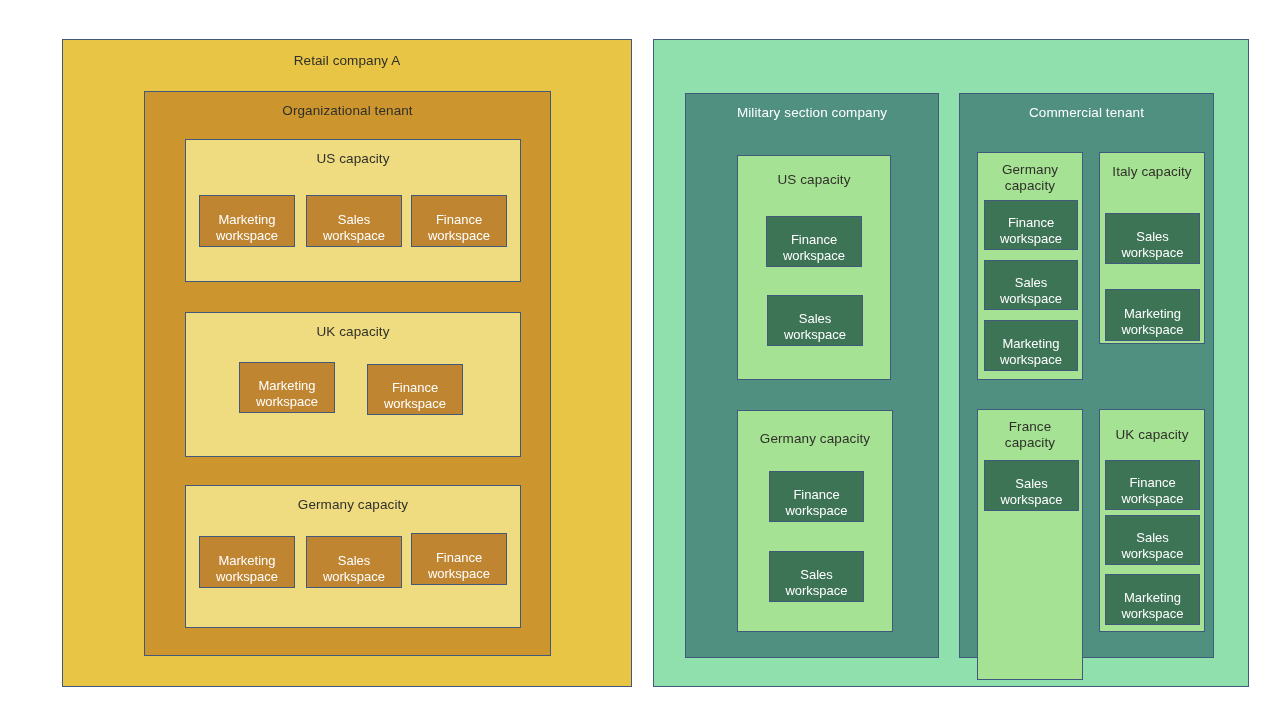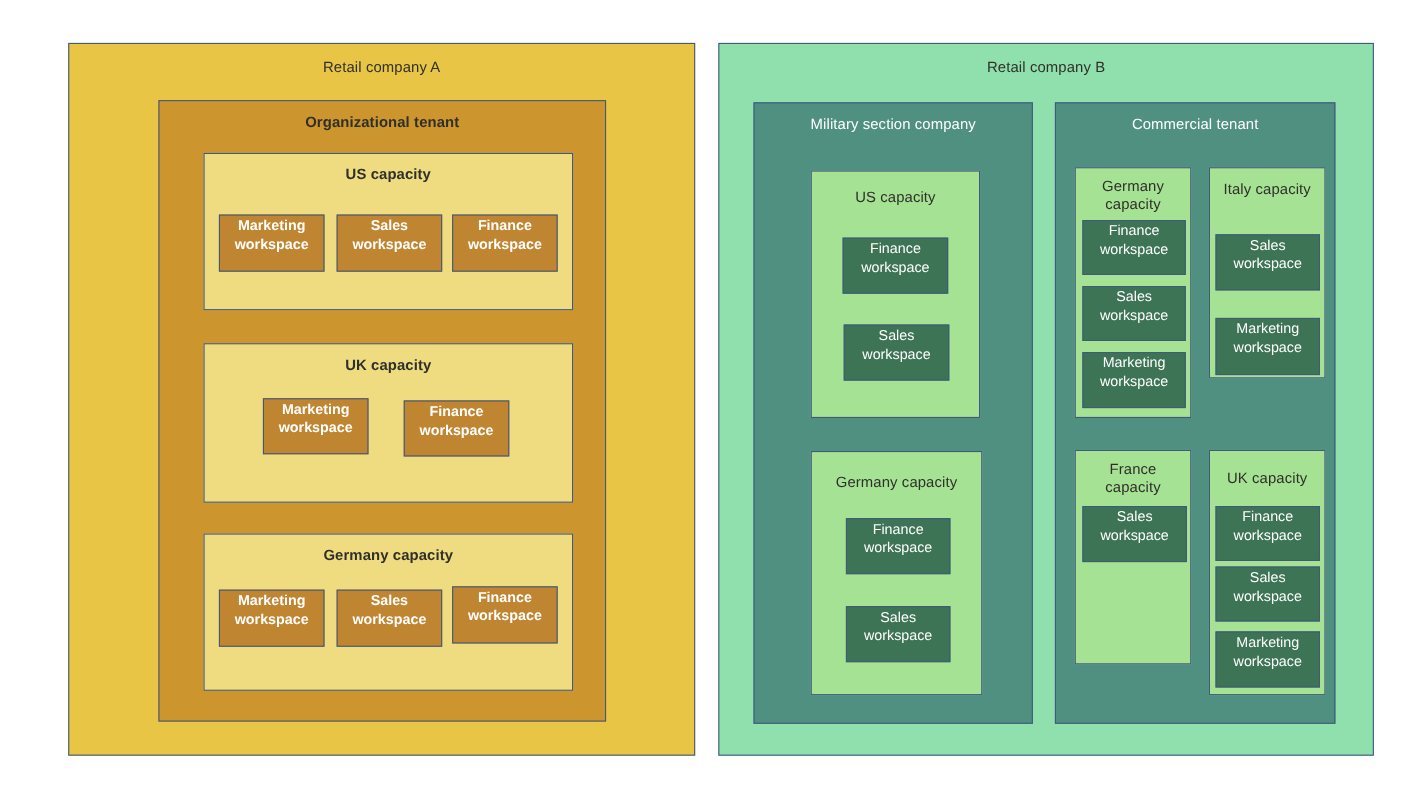--- a/index.html
+++ b/index.html
@@ -21,36 +21,36 @@
   .light { color:var(--label-light,#ffffff); }
   .company-a  { background:var(--company-a-bg,#e8c544); }
   .tenant-a   { background:var(--tenant-a-bg,#cc952d); }
   .capacity-a { background:var(--capacity-a-bg,#f0dc80); }
   .workspace-a{ background:var(--workspace-a-bg,#bf8531); }
   .company-b  { background:var(--company-b-bg,#8fe0ad); }
   .tenant-b   { background:var(--tenant-b-bg,#4f9080); }
   .capacity-b { background:var(--capacity-b-bg,#a5e294); }
   .workspace-b{ background:var(--workspace-b-bg,#3d7455); }
   .workspace {
-    display:flex; align-items:flex-start; justify-content:center;
+    display:flex; align-items:flex-end; justify-content:center;
     text-align:center; font-size:13px; line-height:1.28; padding:1px 2px;
   }
   .pad-13 { padding-top:13px; }
   .pad-11 { padding-top:11px; }
   .narrow-label { width:70px; margin:0 auto; }
 </style>
 </head>
 <body>
 
 <div class="canvas">
 
   <div class="box company-a" style="left:62px; top:39px; width:570px; height:648px;">
     <span class="title dark pad-13">Retail company A</span>
 
-    <div class="box tenant-a" style="left:81px; top:51px; width:407px; height:565px;font-weight:bold;">
+    <div class="box tenant-a" style="left:81px; top:51px; width:407px; height:565px;">
       <span class="title dark pad-11">Organizational tenant</span>
 
       <div class="box capacity-a" style="left:40px; top:47px; width:336px; height:143px;">
         <span class="title dark pad-11">US capacity</span>
         <div class="box workspace-a workspace light" style="left:13px; top:55px; width:96px; height:52px;">
           <span>Marketing workspace</span>
         </div>
         <div class="box workspace-a workspace light" style="left:120px; top:55px; width:96px; height:52px;">
           <span>Sales workspace</span>
         </div>
@@ -78,21 +78,20 @@
           <span>Sales workspace</span>
         </div>
         <div class="box workspace-a workspace light" style="left:225px; top:47px; width:96px; height:52px;">
           <span>Finance workspace</span>
         </div>
       </div>
     </div>
   </div>
 
   <div class="box company-b" style="left:653px; top:39px; width:596px; height:648px;">
-    <span class="title dark pad-13">Retail company B</span>
 
     <div class="box tenant-b" style="left:31px; top:53px; width:254px; height:565px;">
       <span class="title light pad-11">Military section company</span>
 
       <div class="box capacity-b" style="left:51px; top:61px; width:154px; height:225px;">
         <span class="title dark" style="padding-top:16px;">US capacity</span>
         <div class="box workspace-b workspace light" style="left:28px; top:60px; width:96px; height:51px;">
           <span>Finance workspace</span>
         </div>
         <div class="box workspace-b workspace light" style="left:29px; top:139px; width:96px; height:51px;">
@@ -130,21 +129,21 @@
       <div class="box capacity-b" style="left:139px; top:58px; width:106px; height:192px;">
         <span class="title dark" style="padding-top:11px;">Italy capacity</span>
         <div class="box workspace-b workspace light" style="left:5px; top:60px; width:95px; height:51px;">
           <span>Sales workspace</span>
         </div>
         <div class="box workspace-b workspace light" style="left:5px; top:136px; width:95px; height:52px;">
           <span>Marketing workspace</span>
         </div>
       </div>
 
-      <div class="box capacity-b" style="left:17px; top:315px; width:106px; height:195px;">
+      <div class="box capacity-b" style="left:17px; top:315px; width:106px; height:271px;">
         <span class="title dark narrow-label" style="padding-top:9px;">France capacity</span>
         <div class="box workspace-b workspace light" style="left:6px; top:50px; width:95px; height:51px;">
           <span>Sales workspace</span>
         </div>
       </div>
 
       <div class="box capacity-b" style="left:139px; top:315px; width:106px; height:223px;">
         <span class="title dark" style="padding-top:17px;">UK capacity</span>
         <div class="box workspace-b workspace light" style="left:5px; top:50px; width:95px; height:50px;">
           <span>Finance workspace</span>

